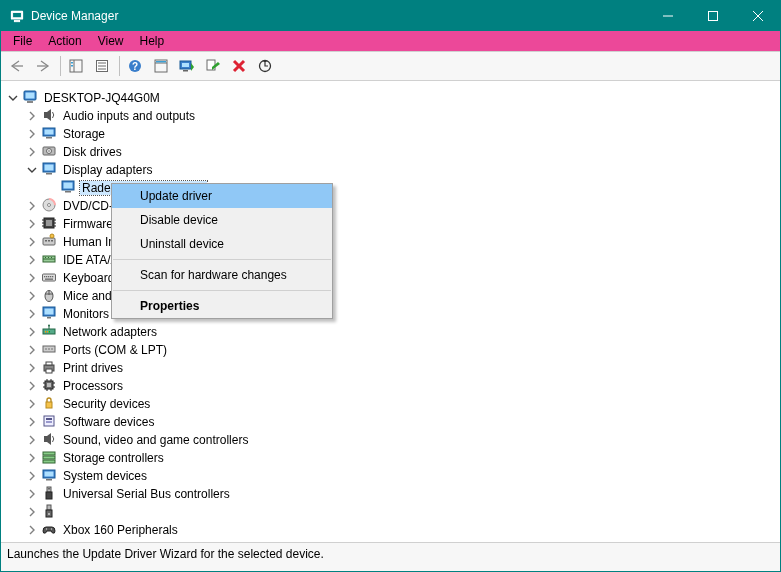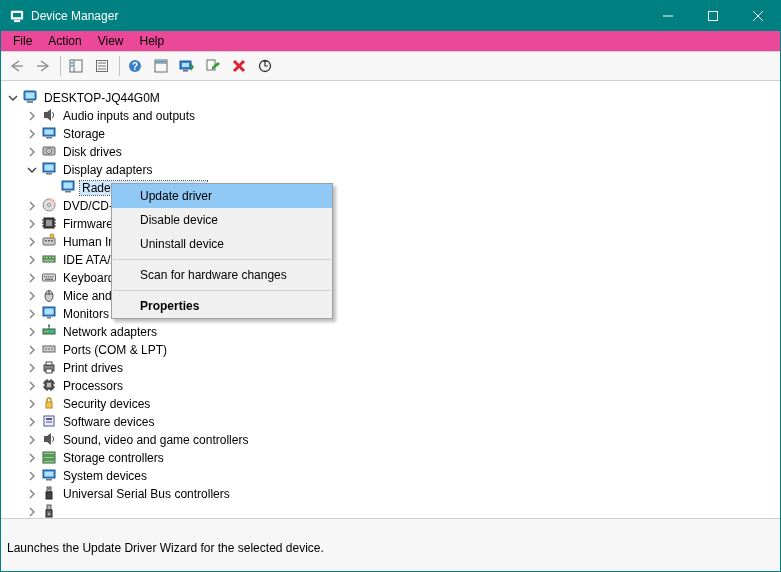--- a/index.html
+++ b/index.html
@@ -28,21 +28,21 @@
   .lbl{padding:0 2px;}
   .lbl.selected{background:#cde8ff;outline:1px dotted #555;}
   .children{padding-left:19px;}
   
   .context-menu{position:absolute;border:1px solid #a0a0a0;background:#f0f0f0;box-shadow:3px 3px 3px rgba(0,0,0,.25);font-size:12px;min-width:220px;padding:0;}
   .cm-item{padding:5px 20px 5px 28px;}
   .cm-item.hl{background:#90c8f6;}
   .cm-item.bold{font-weight:bold;}
   .cm-sep{height:1px;background:#d0d0d0;margin:3px 1px;}
   
-  .statusbar{height:20px;border-top:1px solid #d0d0d0;display:flex;align-items:flex-end;padding:16px 6px;background:#f7f7f7;font-size:12px;color:#000;}
+  .statusbar{height:20px;border-top:1px solid #d0d0d0;display:flex;align-items:flex-start;padding:4px 6px;background:#f7f7f7;font-size:12px;color:#000;}
 </style>
 </head>
 <body>
 
 <div class="window">
 
   <div class="titlebar">
     <span class="app-icon">
       <svg width="14" height="14" viewBox="0 0 16 16">
           <rect x="1" y="2" width="14" height="10" rx="1" fill="#fff" stroke="none"></rect>

